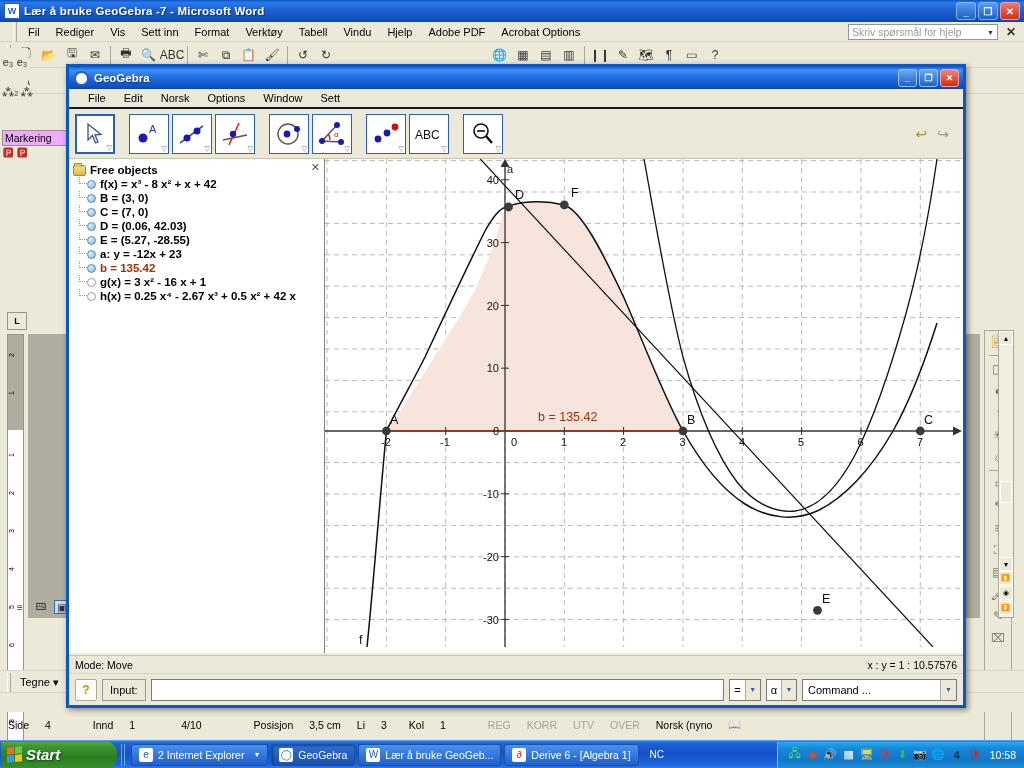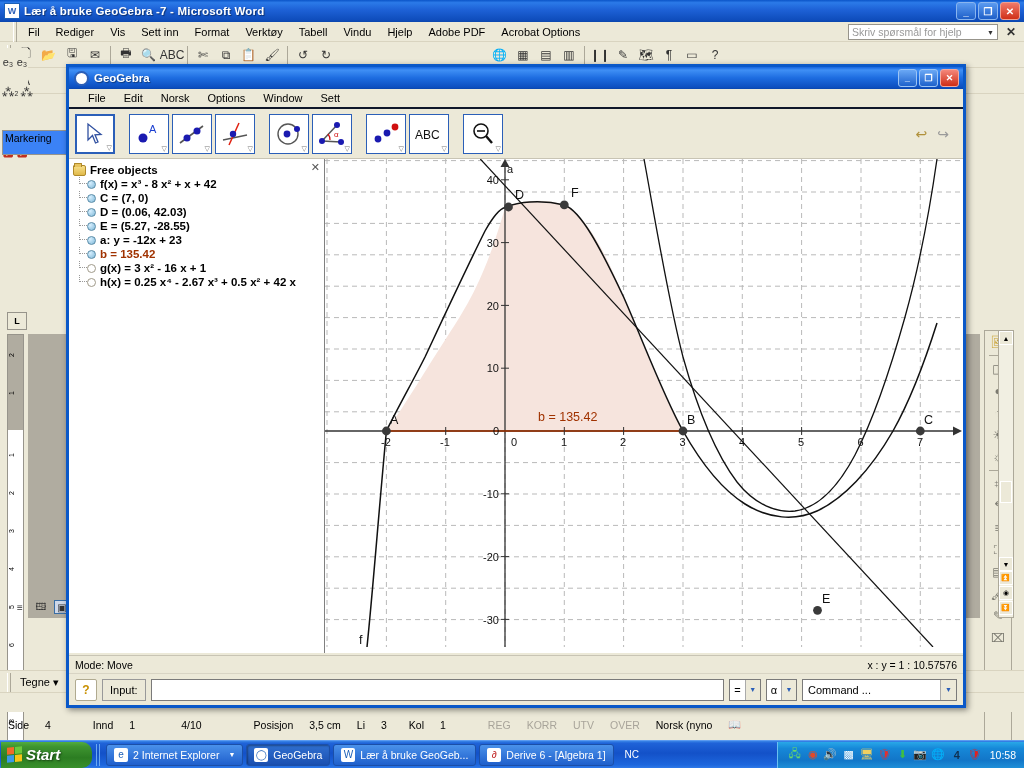--- a/index.html
+++ b/index.html
@@ -33,21 +33,21 @@
     display:flex; align-items:center; padding-left:4px; gap:1px;}
   .word-tools2 { height:26px; background:#ece9d8; border-bottom:1px solid #d9d4c0;
     display:flex; align-items:center; padding-left:4px; gap:1px;}
   .tbtn { width:22px;height:22px; display:flex;align-items:center;justify-content:center; font-size:12px; color:#333;}
   .grip { width:4px; height:20px; border-left:1px solid #fff; border-right:1px solid #aca899; margin:0 3px;}
   .sep { width:1px; height:18px; background:#aca899; margin:0 3px;}
 
   
   .vtool { position:absolute; left:0; top:48px; width:28px; height:170px; background:#ece9d8; }
   .vtool .r { height:28px; display:flex; align-items:center; padding-left:2px; gap:2px;}
-  .markbox { position:absolute; left:2px; top:130px; width:66px; height:25px; background:#3b82f6;
+  .markbox { position:absolute; left:2px; top:130px; width:66px; height:16px; background:#f0abfc;
     border:1px solid #97948b; font-size:10.5px; padding:1px 2px;}
 
   
   .doc-area { position:absolute; left:0; top:162px; right:0; bottom:52px; background:#ece9d8;}
   .vruler { position:absolute; left:7px; top:172px; width:17px; height:490px; background:#fff;
     border:1px solid #97948b; font-size:7px; color:#000; text-align:center; }
   .vruler .marg { position:absolute; left:0; top:0; width:100%; height:95px; background:#b0aca0;}
   .vruler span { position:absolute; left:0; width:17px; writing-mode:vertical-rl; transform:rotate(180deg);}
   .corner-btn { position:absolute; left:7px; top:150px; width:20px;height:18px;background:#ece9d8;
     border:1px solid #97948b; display:flex;align-items:center;justify-content:center;font-size:9px;font-weight:bold;}
@@ -128,21 +128,21 @@
     display:flex;align-items:center;justify-content:center;font-size:7px;color:#2b5fb8;}
   .cmdsel { width:155px; height:22px; background:#fff; border:1px solid #7a7a7a;
     display:flex;align-items:center; font-size:11px; padding-left:5px;}
   .cmdsel .dd { margin-left:auto; width:16px;height:20px; background:#ece9d8; border-left:1px solid #aaa;
     display:flex;align-items:center;justify-content:center;font-size:7px;color:#2b5fb8;}
 
   
   #taskbar { position:absolute; left:0; bottom:0; width:1024px; height:28px;
     background:linear-gradient(180deg,#3a86e8 0%,#1f63d8 8%,#1351c8 45%,#1d66dd 88%,#2f79e8 100%);
     border-top:1px solid #5b9bf0; display:flex; align-items:center;}
-  .start { width:91px; height:26px; margin-left:1px;
+  .start { width:116px; height:26px; margin-left:1px;
     background:linear-gradient(180deg,#53ad3e 0%,#3e9430 18%,#2c7d22 60%,#39902b 100%);
     border-radius:0 10px 10px 0; display:flex; align-items:center; gap:4px; padding-left:6px;
     color:#fff; font-weight:bold; font-style:italic; font-size:15px; text-shadow:1px 1px 2px rgba(0,0,0,.5);}
   .flag { width:15px;height:15px; display:grid; grid-template-columns:1fr 1fr; grid-template-rows:1fr 1fr; gap:1px; transform:skewY(-6deg);}
   .flag i { display:block; }
   .tgrip { width:6px; height:22px; margin:0 4px; background:repeating-linear-gradient(90deg,#6ca8f0 0 1px,transparent 1px 3px);}
   .tbtns { display:flex; gap:3px; flex:1; align-items:center;}
   .tb { height:22px; padding:0 7px; display:flex; align-items:center; gap:5px; color:#fff; font-size:10.5px;
     background:linear-gradient(180deg,#4a91ea,#1f5fcc); border:1px solid #1b4fa8; border-radius:3px; max-width:190px; overflow:hidden; white-space:nowrap;}
   .tb.active { background:linear-gradient(180deg,#2f6fd0,#1a4fb0); box-shadow:inset 1px 1px 2px rgba(0,0,0,.35);}
@@ -439,20 +439,24 @@
         <span>Free objects</span>
       </div>
       <div class="obj">
         <span class="bullet"></span>
         <span>f(x) = x³ - 8 x² + x + 42</span>
       </div>
 
 
       <div class="obj">
         <span class="bullet"></span>
+        <span>B = (3, 0)</span>
+      </div>
+      <div class="obj">
+        <span class="bullet"></span>
         <span>C = (7, 0)</span>
       </div>
       <div class="obj">
         <span class="bullet"></span>
         <span>D = (0.06, 42.03)</span>
       </div>
       <div class="obj">
         <span class="bullet"></span>
         <span>E = (5.27, -28.55)</span>
       </div>

